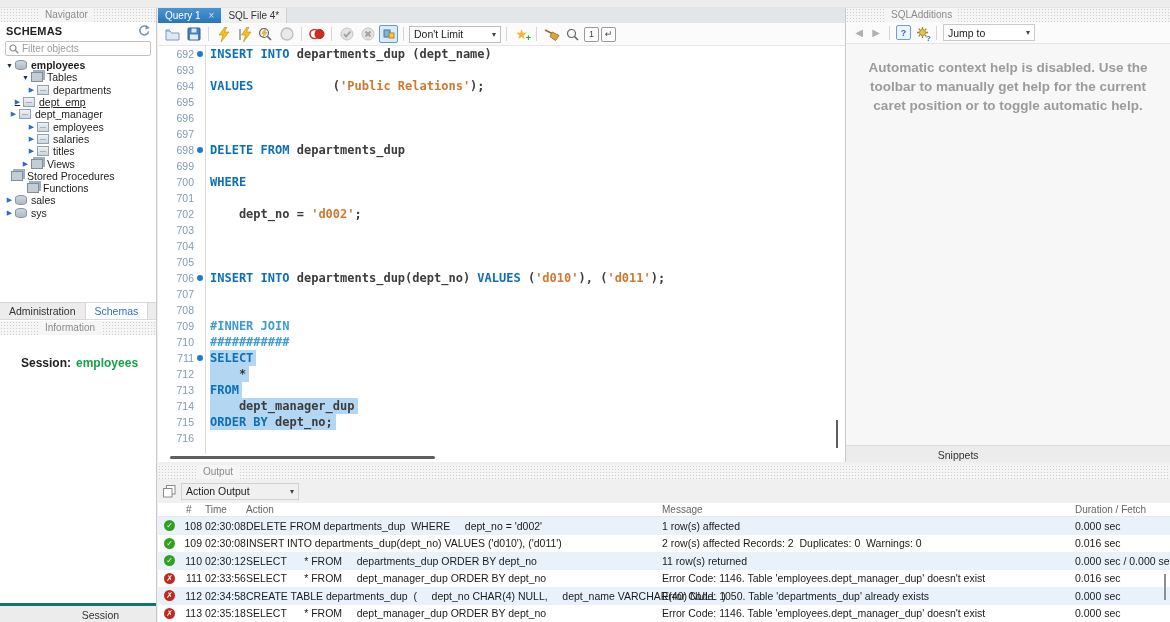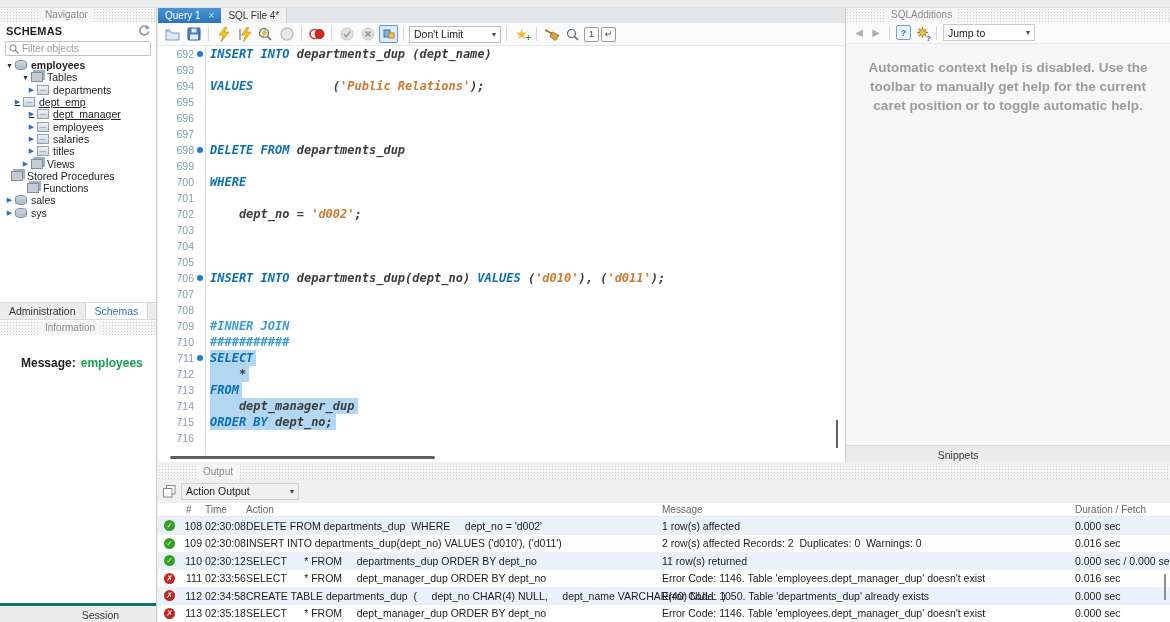--- a/index.html
+++ b/index.html
@@ -76,21 +76,21 @@
   .editor-toolbar { height:23px; background:#fbfbfb; border-bottom:1px solid #e6e6e6;
                     display:flex; align-items:center; padding:0 5px; gap:2px; }
   .editor { position:absolute; left:0; top:38px; width:100%; height:408px; background:#fff; overflow:hidden; }
   .gutter-line { position:absolute; left:47px; top:0; bottom:0; border-left:1px solid #dcdcdc; }
   .eline { position:relative; height:16px; line-height:16px; }
   .eline .ln { position:absolute; left:0; top:0; width:36px; text-align:right;
                font-size:10.5px; color:#7f9cba; }
   .eline .mk { display:none; position:absolute; left:39px; top:5px; width:6px; height:6px;
                border-radius:50%; background:#1e7ad0; }
   .eline .code { position:absolute; left:52px; top:0; white-space:pre;
-                 font-family:"DejaVu Sans Mono", monospace; font-size:12px; font-weight:600;font-style:italic; }
+                 font-family:"DejaVu Sans Mono", monospace; font-size:12px; font-weight:600; }
   .eline .code.sel { background:#b3d6f2; padding-right:3px; }
   .code .kw { color:#0c6fb8; } .code .id { color:#3c3c3c; }
   .code .str { color:#d07830; } .code .cm { color:#3d9ad4; }
   .hthumb { position:absolute; left:12px; bottom:3px; width:265px; height:3px;
             background:#5f5f5f; border-radius:2px; }
   .vthumb { position:absolute; right:7px; top:412px; width:2px; height:28px; background:#5f5f5f; }
 
   
   .right-panel { position:absolute; left:845px; top:8px; width:325px; height:454px;
                  background:#f7f7f7; border-left:1px solid #c9c9c9; }
@@ -162,21 +162,21 @@
         <div class="trow" style="padding-left: 26px;">
     <span class="arr rt">▶</span>
     <span class="ic ic-table"></span>
     <span class="tl">departments</span>
   </div>
         <div class="trow" style="padding-left: 12px; text-decoration: underline;">
     <span class="arr rt">▶</span>
     <span class="ic ic-table"></span>
     <span class="tl">dept_emp</span>
   </div>
-        <div class="trow" style="padding-left: 26px; text-decoration: underline;">
+        <div class="trow" style="padding-left: 8px;">
     <span class="arr rt">▶</span>
     <span class="ic ic-table"></span>
     <span class="tl">dept_manager</span>
   </div>
         <div class="trow" style="padding-left: 26px;">
     <span class="arr rt">▶</span>
     <span class="ic ic-table"></span>
     <span class="tl">employees</span>
   </div>
         <div class="trow" style="padding-left: 26px;">
@@ -217,21 +217,21 @@
       </div>
 
     <div class="left-tabs">
       <span class="ltab">Administration</span>
       <span class="ltab act">Schemas</span>
     </div>
     <div class="info-header dotted">
       <span class="hl">Information</span>
     </div>
     <div class="schema-info">
-      <span>Message:</span><span class="val">employees</span>
+      <span>Session:</span><span class="val">employees</span>
     </div>
     <div class="left-bottom-tabs">
       <span class="btab act">Object Info</span>
       <span class="btab">Session</span>
     </div>
   </div>
 
   <div class="center-panel">
     <div class="doc-tabs">
       <span class="dtab act">

